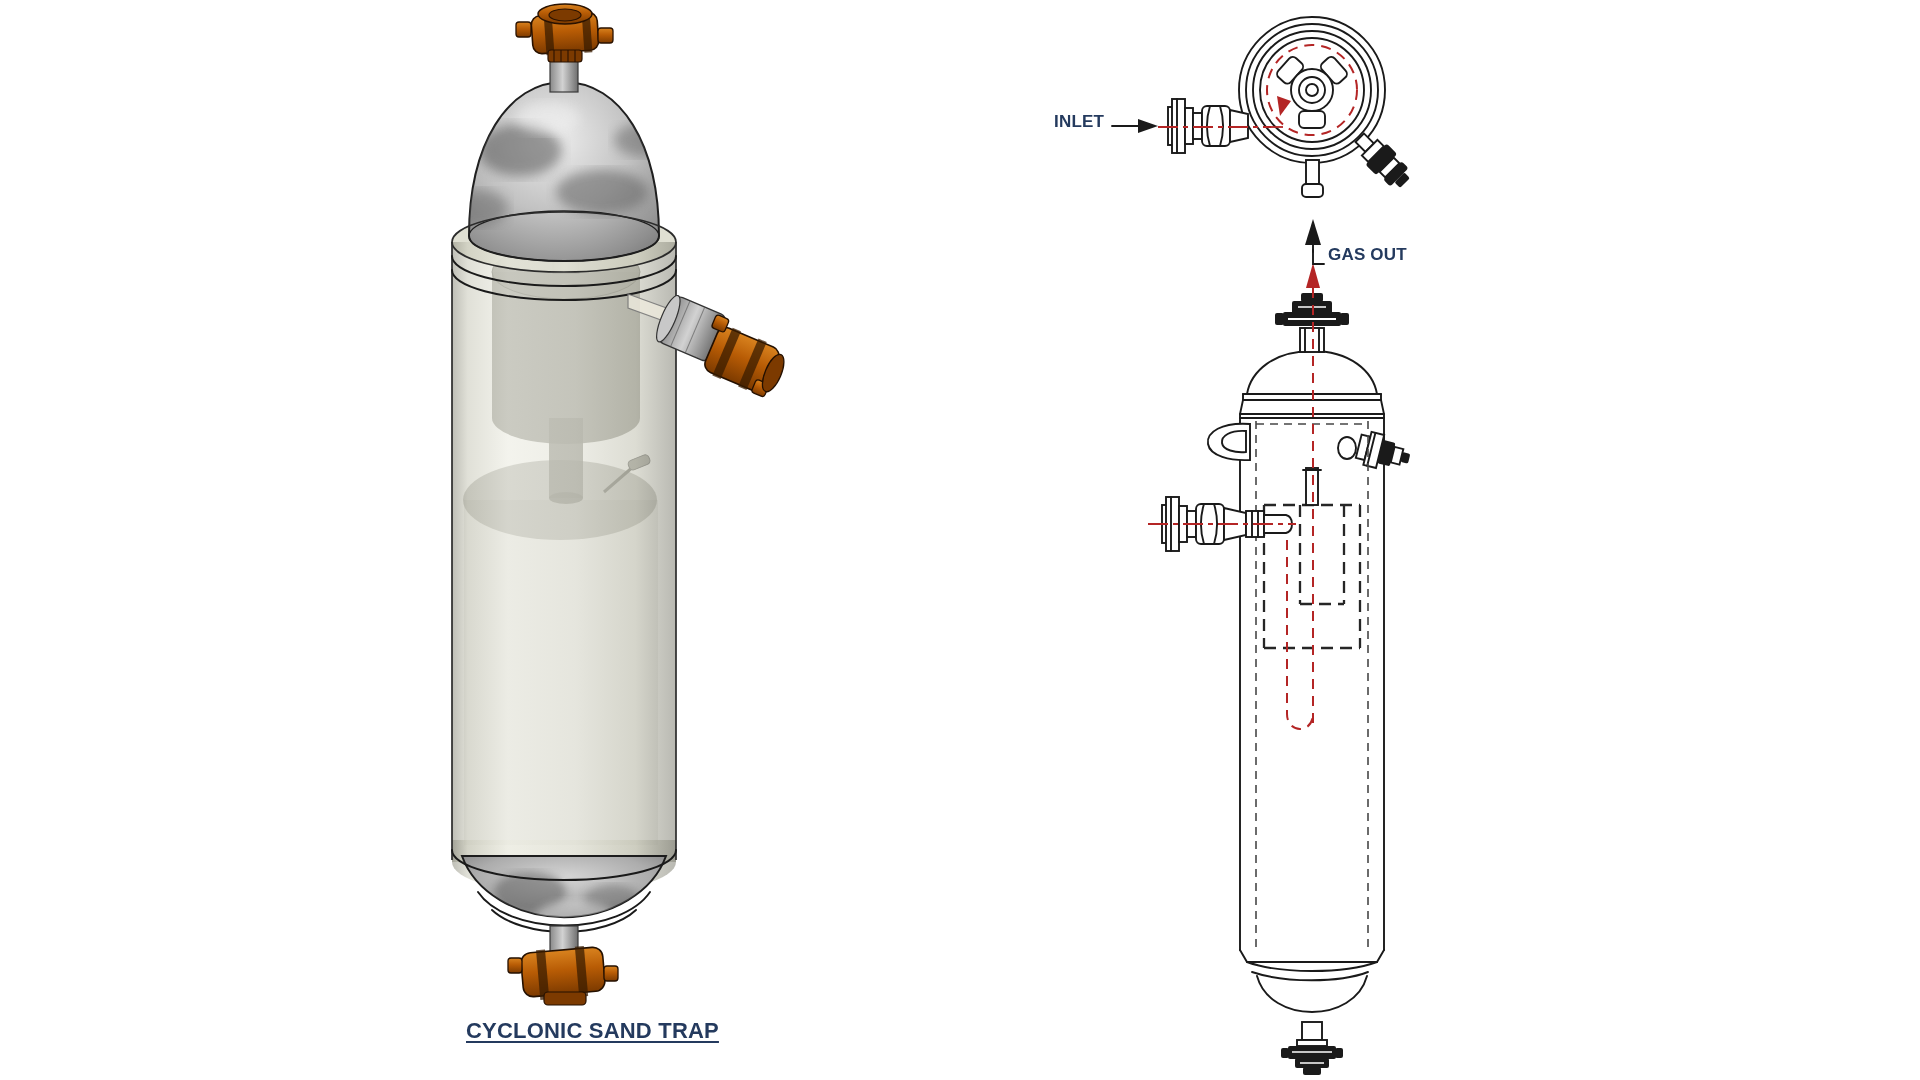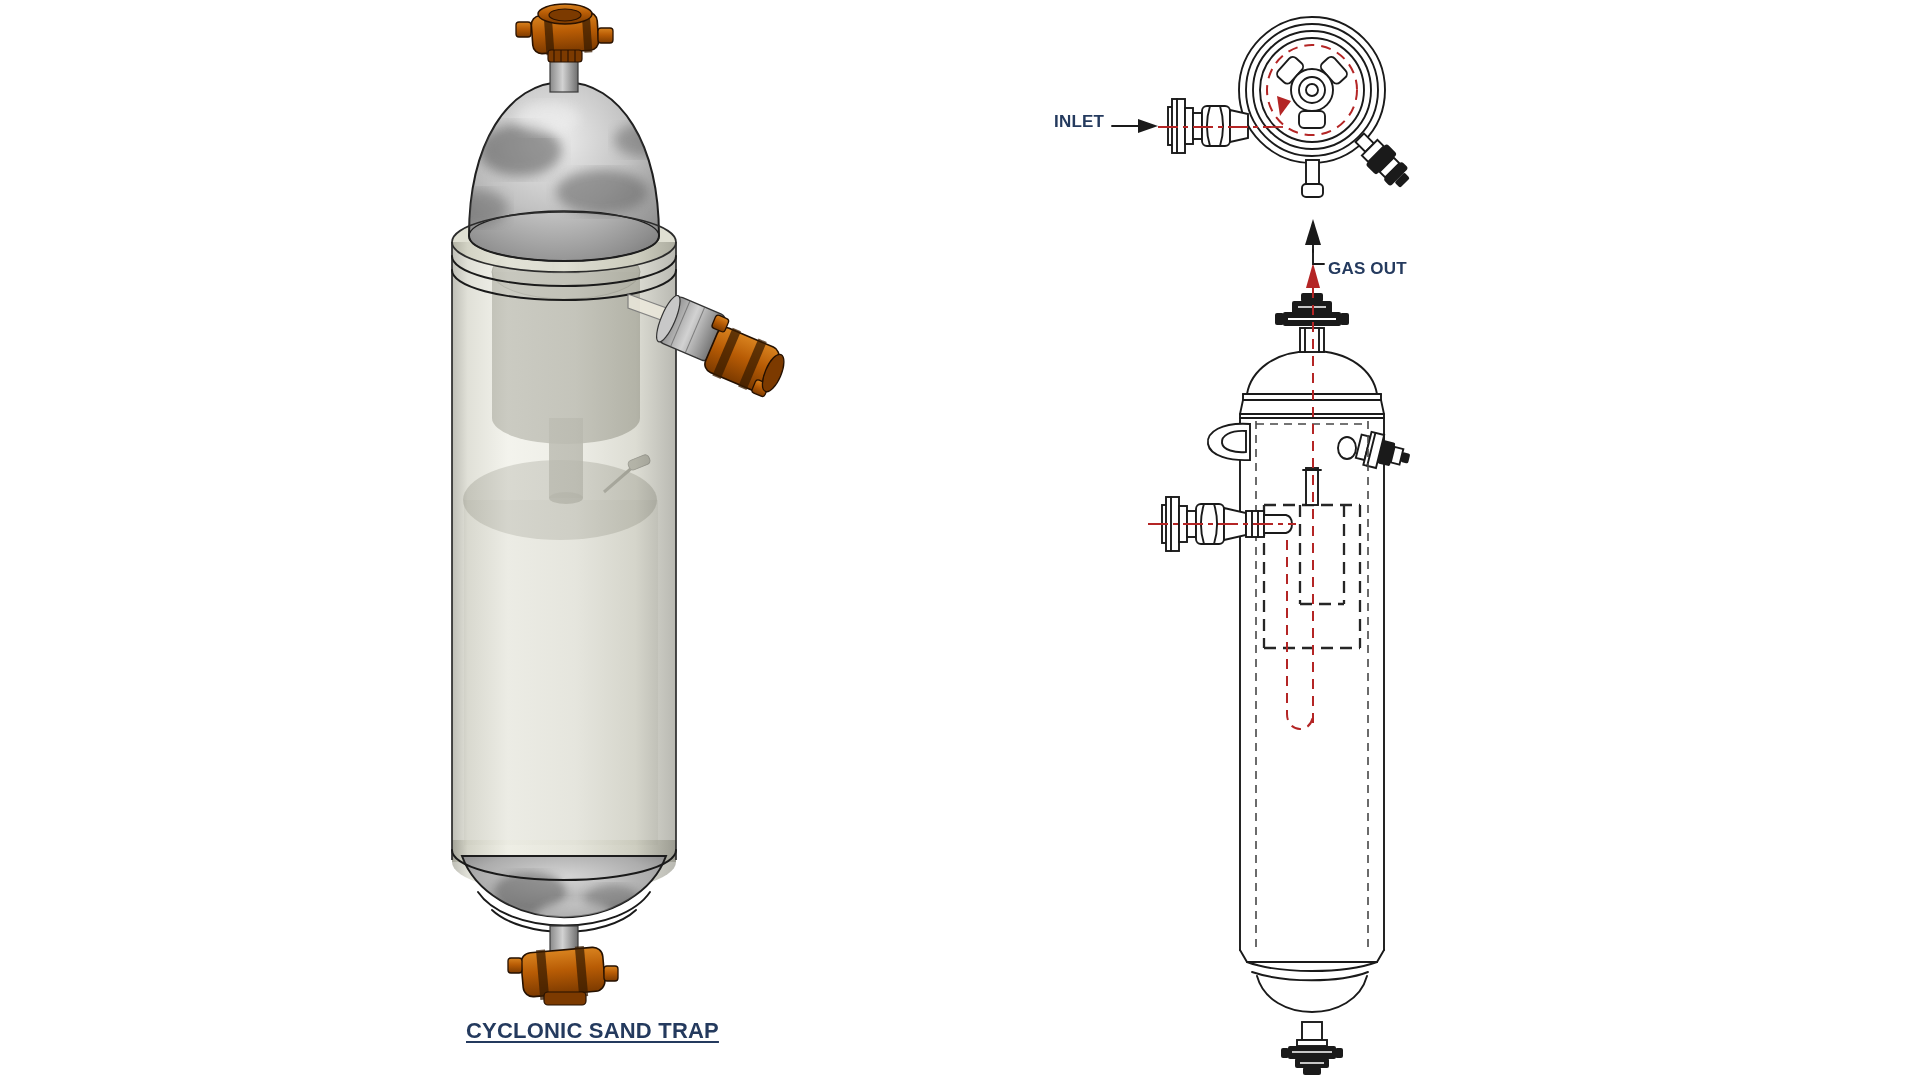--- a/index.html
+++ b/index.html
@@ -6,21 +6,21 @@
     --line:#1a1a1a; --hidden-line:#474747; --flow-red:#b42525;
     --label-text:#243a5e; --valve-orange:#b85c05; --shell-beige:#d9d9ca; --metal-gray:#a8a8a8;
   }
   html,body{margin:0;padding:0;}
   body{width:1920px;height:1080px;background:#ffffff;overflow:hidden;position:relative;
        font-family:"Liberation Sans",sans-serif;}
   #stage{position:absolute;left:0;top:0;width:1780px;height:1080px;}
   svg{position:absolute;left:0;top:0;}
   .lbl{position:absolute;color:var(--label-text);font-weight:700;letter-spacing:.2px;white-space:nowrap;}
   #inlet-label{left:1054px;top:112px;font-size:17px;}
-  #gasout-label{left:1328px;top:259px;font-size:17px;}
+  #gasout-label{left:1328px;top:245px;font-size:17px;}
   #caption-label{left:466px;top:1018px;font-size:22px;text-decoration:underline;text-underline-offset:3px;}
   
   .k{stroke:var(--line);stroke-width:1.9;fill:none;stroke-linecap:round;}
   .kw{stroke:var(--line);stroke-width:1.9;fill:#ffffff;}
   .kb{fill:var(--line);stroke:none;}
   .hd{stroke:var(--hidden-line);stroke-width:1.6;fill:none;stroke-dasharray:8 6;}
   .hb{stroke:#262626;stroke-width:2.3;fill:none;stroke-dasharray:12 7;}
   .rd{stroke:var(--flow-red);stroke-width:2;fill:none;stroke-dasharray:10 7;}
   .rc{stroke:var(--flow-red);stroke-width:1.8;fill:none;stroke-dasharray:20 5 5 5;}
   .rf{fill:var(--flow-red);stroke:none;}

